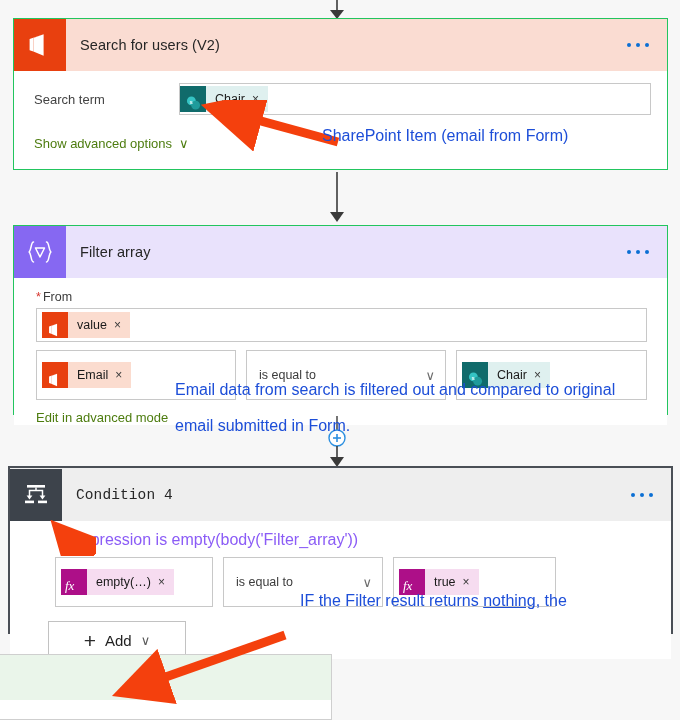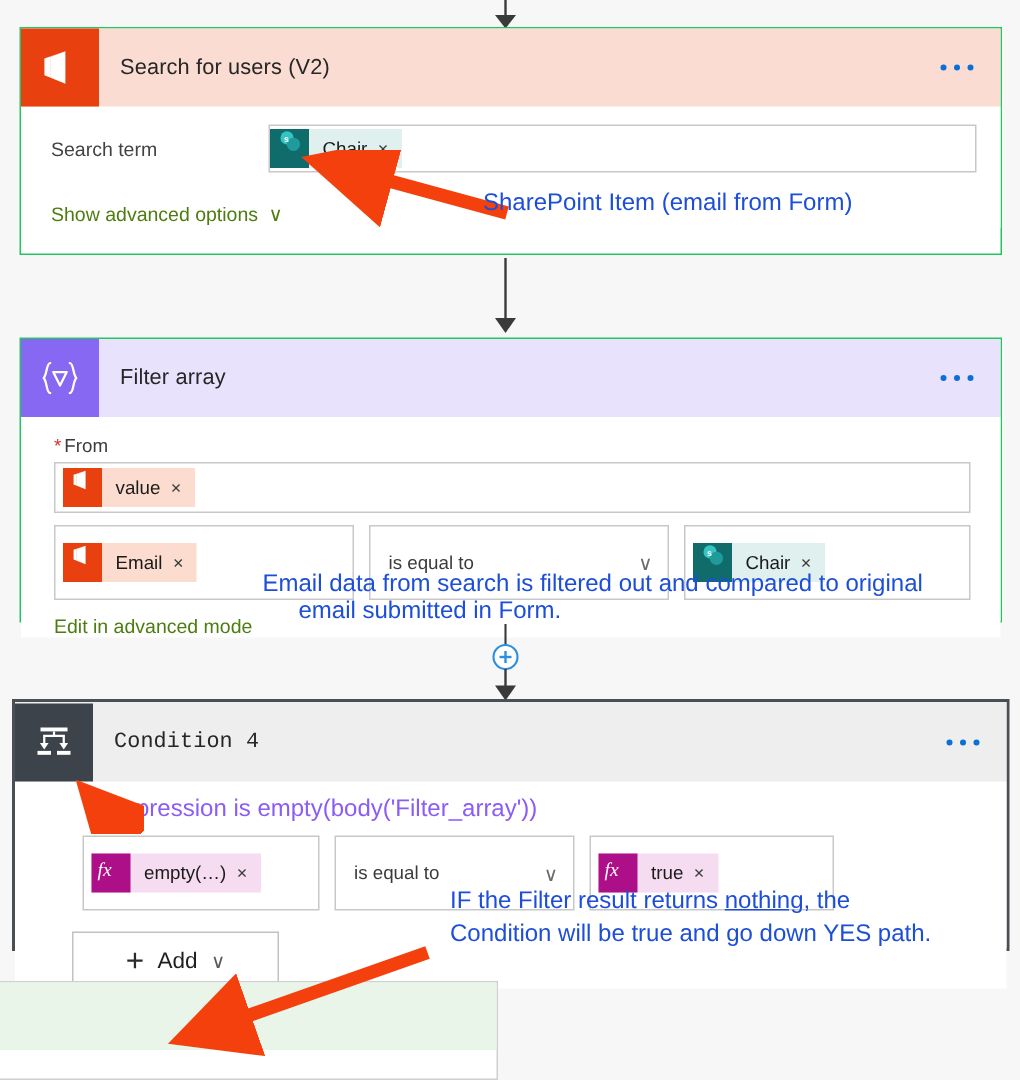--- a/index.html
+++ b/index.html
@@ -76,21 +76,21 @@
   .chip {
     display: inline-flex; align-items: center;
     height: 26px;
     font-size: 12.5px;
     color: #1a1a1a;
     white-space: nowrap;
   }
   .chip .chip-ico {
     width: 26px; height: 26px;
     flex: 0 0 26px;
-    display: flex; align-items: flex-start; justify-content: center; text-decoration: underline;
+    display: flex; align-items: flex-end; justify-content: center; text-decoration: underline;
   }
   .chip .chip-text { padding: 0 7px 0 9px; }
   .chip .chip-x { padding-right: 9px; font-size: 12px; color: #3b3b3b; }
 
   .chip-sp { background: #dff0ef; }
   .chip-sp .chip-ico { background: #106b6b; }
   .chip-o365 { background: #fbdccf; }
   .chip-o365 .chip-ico { background: #e8400f; }
   .chip-fx { background: #f6dcf0; }
   .chip-fx .chip-ico { background: #ad0f88; }
@@ -419,35 +419,34 @@
     <defs>
       <marker id="ah1" markerWidth="7" markerHeight="7" refX="5.6" refY="3.5" orient="auto">
         <polygon points="0,0 7,3.5 0,7" fill="#f4400d"></polygon>
       </marker>
     </defs>
     <line x1="143" y1="42" x2="18" y2="8" stroke="#f4400d" stroke-width="9" marker-end="url(#ah1)" stroke-linecap="butt"></line>
   </svg>
   <div class="note" style="left:322px; top:126px;">SharePoint Item (email from Form)</div>
 
   <div class="note" style="left:175px; top:380px;">Email data from search is filtered out and compared to original</div>
-  <div class="note" style="left:175px; top:398px;margin-left:24px;">email submitted in Form.</div>
+  <div class="note" style="left:175px; top:416px;">email submitted in Form.</div>
 
   <svg class="arrow-svg" style="left:48px; top:520px;" width="48" height="36" viewBox="0 0 48 36">
     <defs>
       <marker id="ah2" markerWidth="7" markerHeight="7" refX="5.6" refY="3.5" orient="auto">
         <polygon points="0,0 7,3.5 0,7" fill="#f4400d"></polygon>
       </marker>
     </defs>
     <line x1="32" y1="32" x2="10" y2="8" stroke="#f4400d" stroke-width="8" marker-end="url(#ah2)" stroke-linecap="butt"></line>
   </svg>
 
   <div class="note" style="left:300px; top:591px;">
     <span>IF the Filter result returns </span><span style="text-decoration:underline;">nothing</span><span>, the</span>
   </div>
-  <div class="note" style="left:300px; top:613px;">Condition will be true and go down YES path.</div>
 
   <svg class="arrow-svg" style="left:95px; top:630px;" width="200" height="82" viewBox="0 0 200 82">
     <defs>
       <marker id="ah3" markerWidth="6.5" markerHeight="6.5" refX="5.2" refY="3.25" orient="auto">
         <polygon points="0,0 6.5,3.25 0,6.5" fill="#f4400d"></polygon>
       </marker>
     </defs>
     <line x1="190" y1="5" x2="28" y2="62" stroke="#f4400d" stroke-width="9" marker-end="url(#ah3)" stroke-linecap="butt"></line>
   </svg>
 

